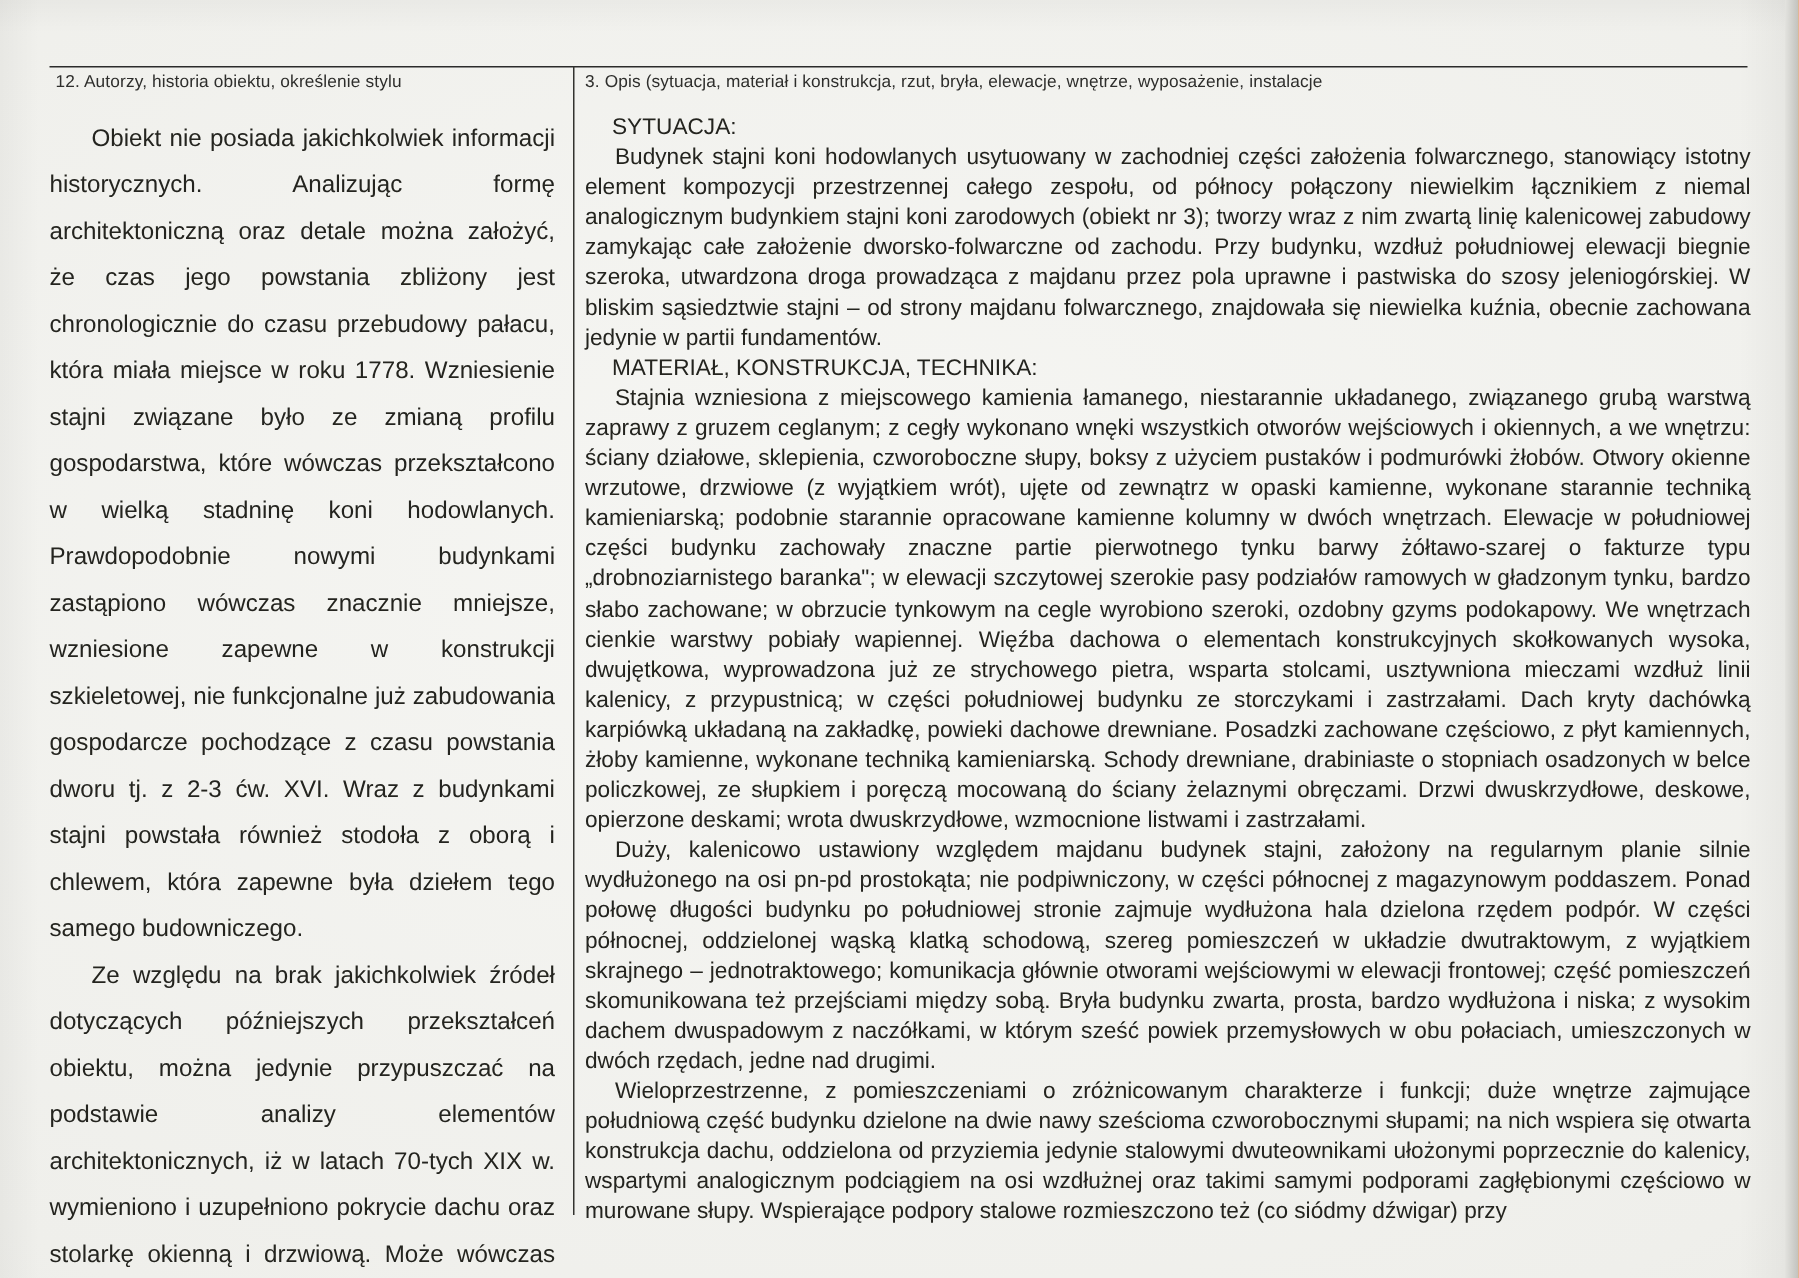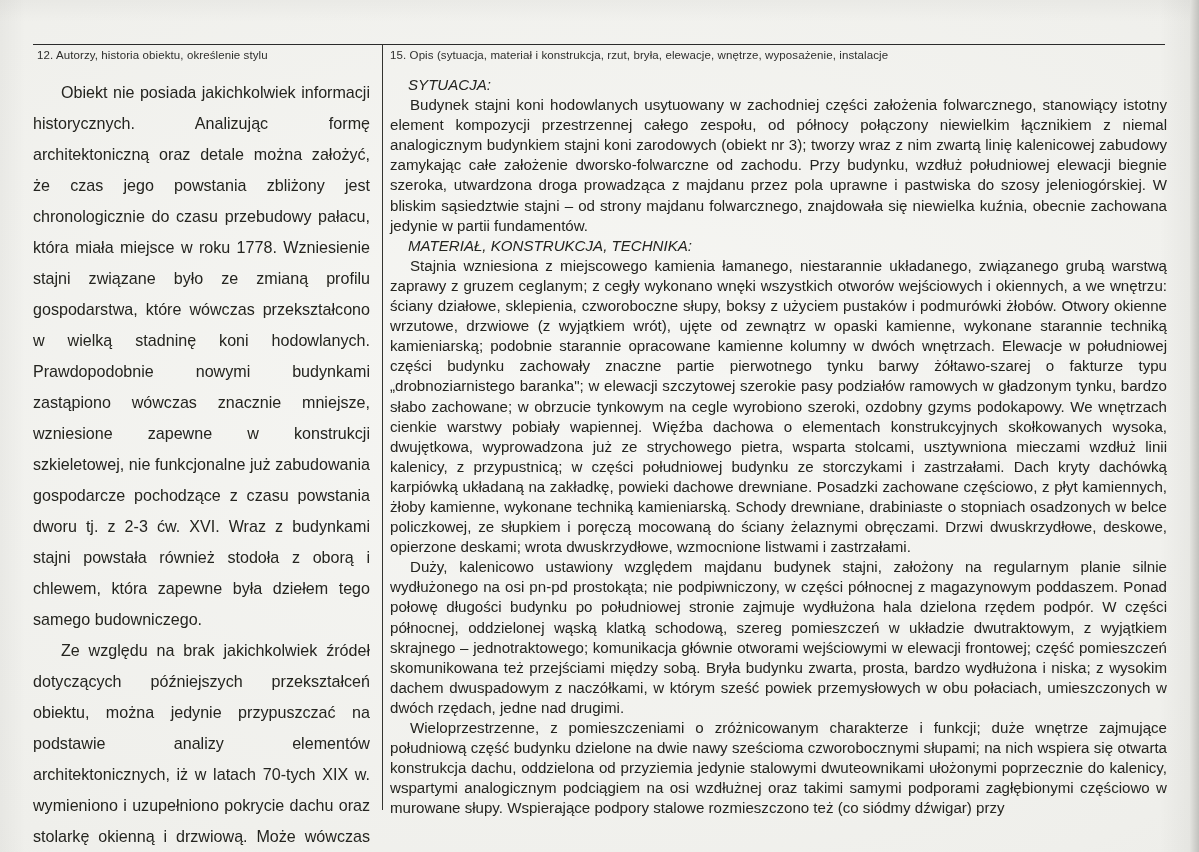--- a/index.html
+++ b/index.html
@@ -105,38 +105,37 @@
     margin: 0;
     text-align: justify;
     text-indent: 28px;
     hyphens: manual;
   }
   .col-right p { text-indent: 20px; }
 
   .section-label {
     text-indent: 18px;
     text-align: left;
-    font-style: italic;
   }
   .col-right p.section-label { text-indent: 18px; }
   
   .column p { text-align-last: left; }
 </style>
 </head>
 <body>
 
 <div class="page">
   <div class="content">
 
     <div class="top-rule"></div>
     <div class="col-divider"></div>
 
     <div class="field-header" id="field-12-header">12. Autorzy, historia obiektu, określenie stylu</div>
 
-    <div class="field-header" id="field-13-header">15. Opis (sytuacja, materiał i konstrukcja, rzut, bryła, elewacje, wnętrze, wyposażenie, instalacje</div>
+    <div class="field-header" id="field-13-header">3. Opis (sytuacja, materiał i konstrukcja, rzut, bryła, elewacje, wnętrze, wyposażenie, instalacje</div>
 
     <div class="column col-left">
       <p>Obiekt nie posiada jakichkolwiek informacji historycznych. Analizując formę architektoniczną oraz detale można założyć, że czas jego powstania zbliżony jest chronologicznie do czasu przebudowy pałacu, która miała miejsce w roku 1778. Wzniesienie stajni związane było ze zmianą profilu gospodarstwa, które wówczas przekształcono w wielką stadninę koni hodowlanych. Prawdopodobnie nowymi budynkami zastąpiono wówczas znacznie mniejsze, wzniesione zapewne w konstrukcji szkieletowej, nie funkcjonalne już zabudowania gospodarcze pochodzące z czasu powstania dworu tj. z 2-3 ćw. XVI. Wraz z budynkami stajni powstała również stodoła z oborą i chlewem, która zapewne była dziełem tego samego budowniczego.</p>
       <p>Ze względu na brak jakichkolwiek źródeł dotyczących późniejszych przekształceń obiektu, można jedynie przypuszczać na podstawie analizy elementów architektonicznych, iż w latach 70-tych XIX w. wymieniono i uzupełniono pokrycie dachu oraz stolarkę okienną i drzwiową. Może wówczas dokonano zmiany funkcji pomieszczenia w południowej części budynku (?). Prace remontowe przeprowadzono również na początku XX wieku, a także po roku 1945. Wszystkie te prace nie zmieniły w sposób istotny pierwotnej substancji obiektu.</p>
     </div>
 
     <div class="column col-right">
       <p class="section-label">SYTUACJA:</p>
       <p>Budynek stajni koni hodowlanych usytuowany w zachodniej części założenia folwarcznego, stanowiący istotny element kompozycji przestrzennej całego zespołu, od północy połączony niewielkim łącznikiem z niemal analogicznym budynkiem stajni koni zarodowych (obiekt nr 3); tworzy wraz z nim zwartą linię kalenicowej zabudowy zamykając całe założenie dworsko-folwarczne od zachodu. Przy budynku, wzdłuż południowej elewacji biegnie szeroka, utwardzona droga prowadząca z majdanu przez pola uprawne i pastwiska do szosy jeleniogórskiej. W bliskim sąsiedztwie stajni – od strony majdanu folwarcznego, znajdowała się niewielka kuźnia, obecnie zachowana jedynie w partii fundamentów.</p>
       <p class="section-label">MATERIAŁ, KONSTRUKCJA, TECHNIKA:</p>

